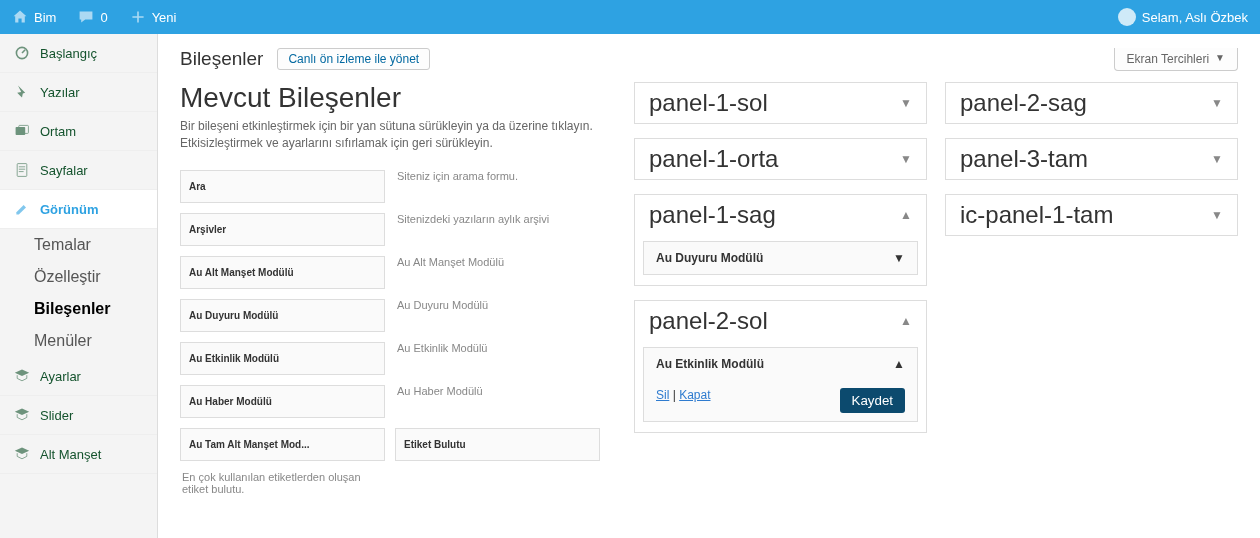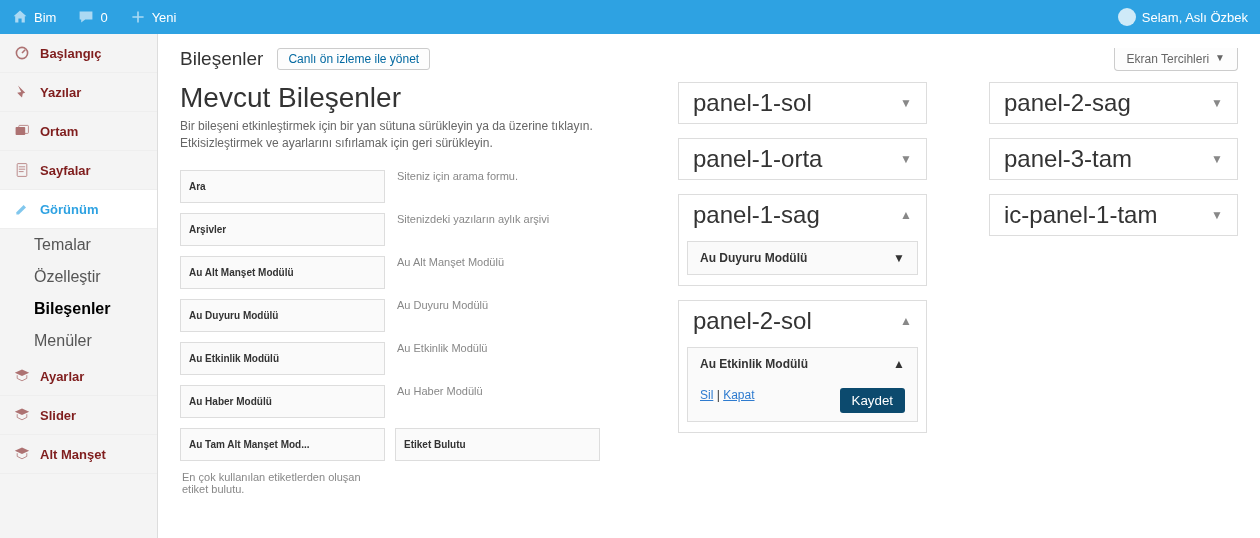--- a/index.html
+++ b/index.html
@@ -24,23 +24,22 @@
   #wrap { display:flex; height:calc(538px - 34px); }
   #sidebar {
     width:158px;
     background:#f4f4f4;
     border-right:1px solid #ddd;
     overflow:hidden;
   }
   #sidebar .item {
     display:flex; align-items:center; gap:10px;
     padding:11px 14px;
-    color:#7f1d1d; cursor:pointer;
+    color:#14532d; cursor:pointer;
     border-bottom:1px solid #eee;
-    font-weight:bold;
   }
   #sidebar .item.current { color:#2ea2e2; background:#fff; font-weight:600;}
   #sidebar .sub { padding:7px 14px 7px 34px; color:#555; cursor:pointer; font-size:16px;}
   #sidebar .sub.current { font-weight:700; color:#000;}
   .ico { width:16px; height:16px; display:inline-flex; align-items:center; justify-content:center; opacity:.6;}
   .ico svg { width:16px; height:16px; fill:currentColor;}
 
   
   #main { flex:1; padding:14px 22px; overflow:auto; background:#fff; }
   .screen-opts {
@@ -73,21 +72,21 @@
     font-weight:700;
     font-size:10px;
     background:#fafafa;
     cursor:grab;
     white-space:nowrap; overflow:hidden; text-overflow:ellipsis;
   }
   .widget-desc { width:205px; font-size:11px; color:#888; padding:0 2px;}
 
   
   .col-sidebars { flex:1; display:flex; gap:18px; }
-  .sb-col { flex:1; display:flex; flex-direction:column; gap:14px;margin-left:44px; }
+  .sb-col { flex:1; display:flex; flex-direction:column; gap:14px; }
   .panel {
     border:1px solid #ddd;
     background:#fff;
   }
   .panel-head {
     display:flex; align-items:center; justify-content:space-between;
     padding:6px 14px;
     font-size:24px; font-weight:300;
     cursor:pointer;
   }

